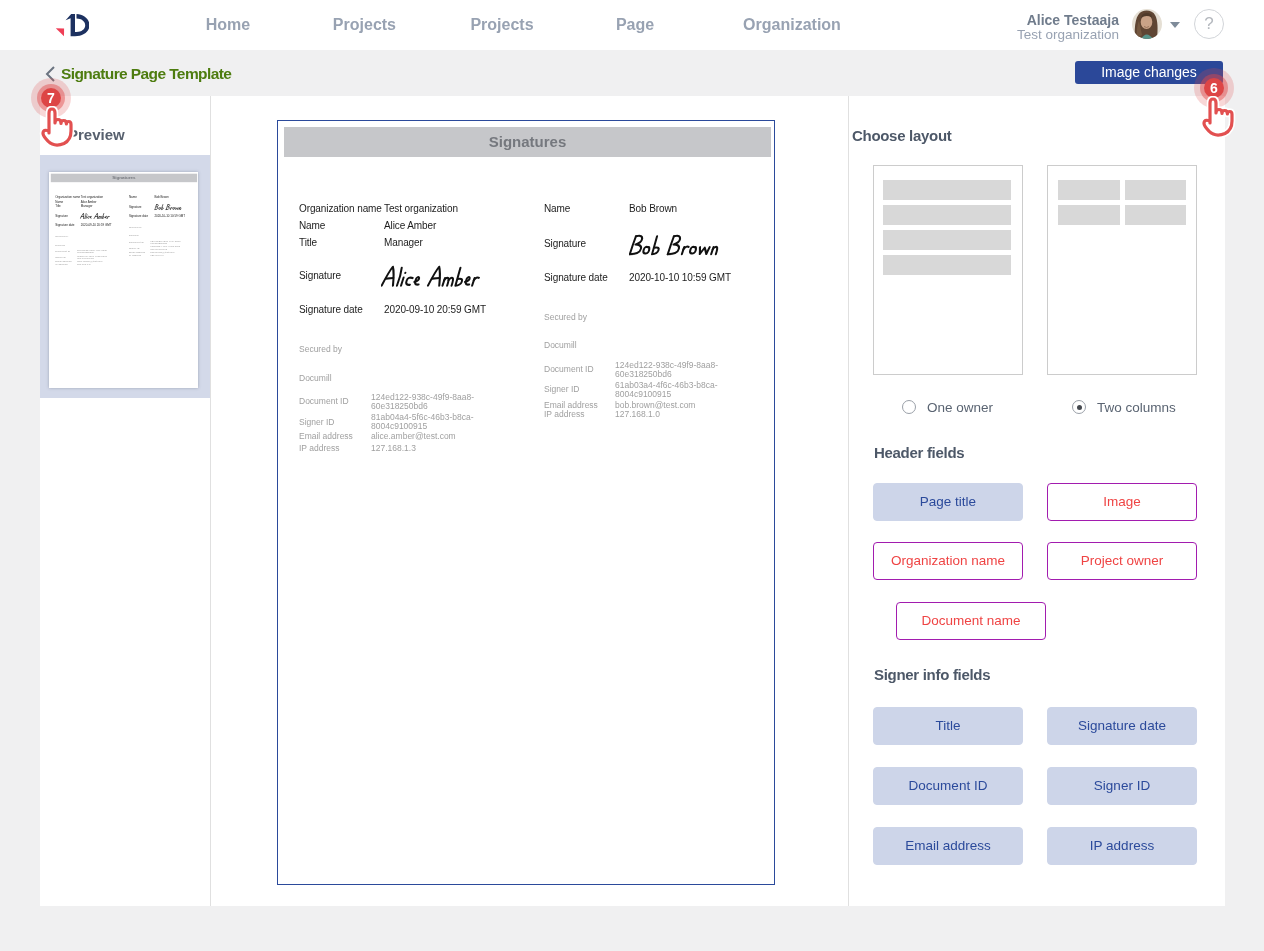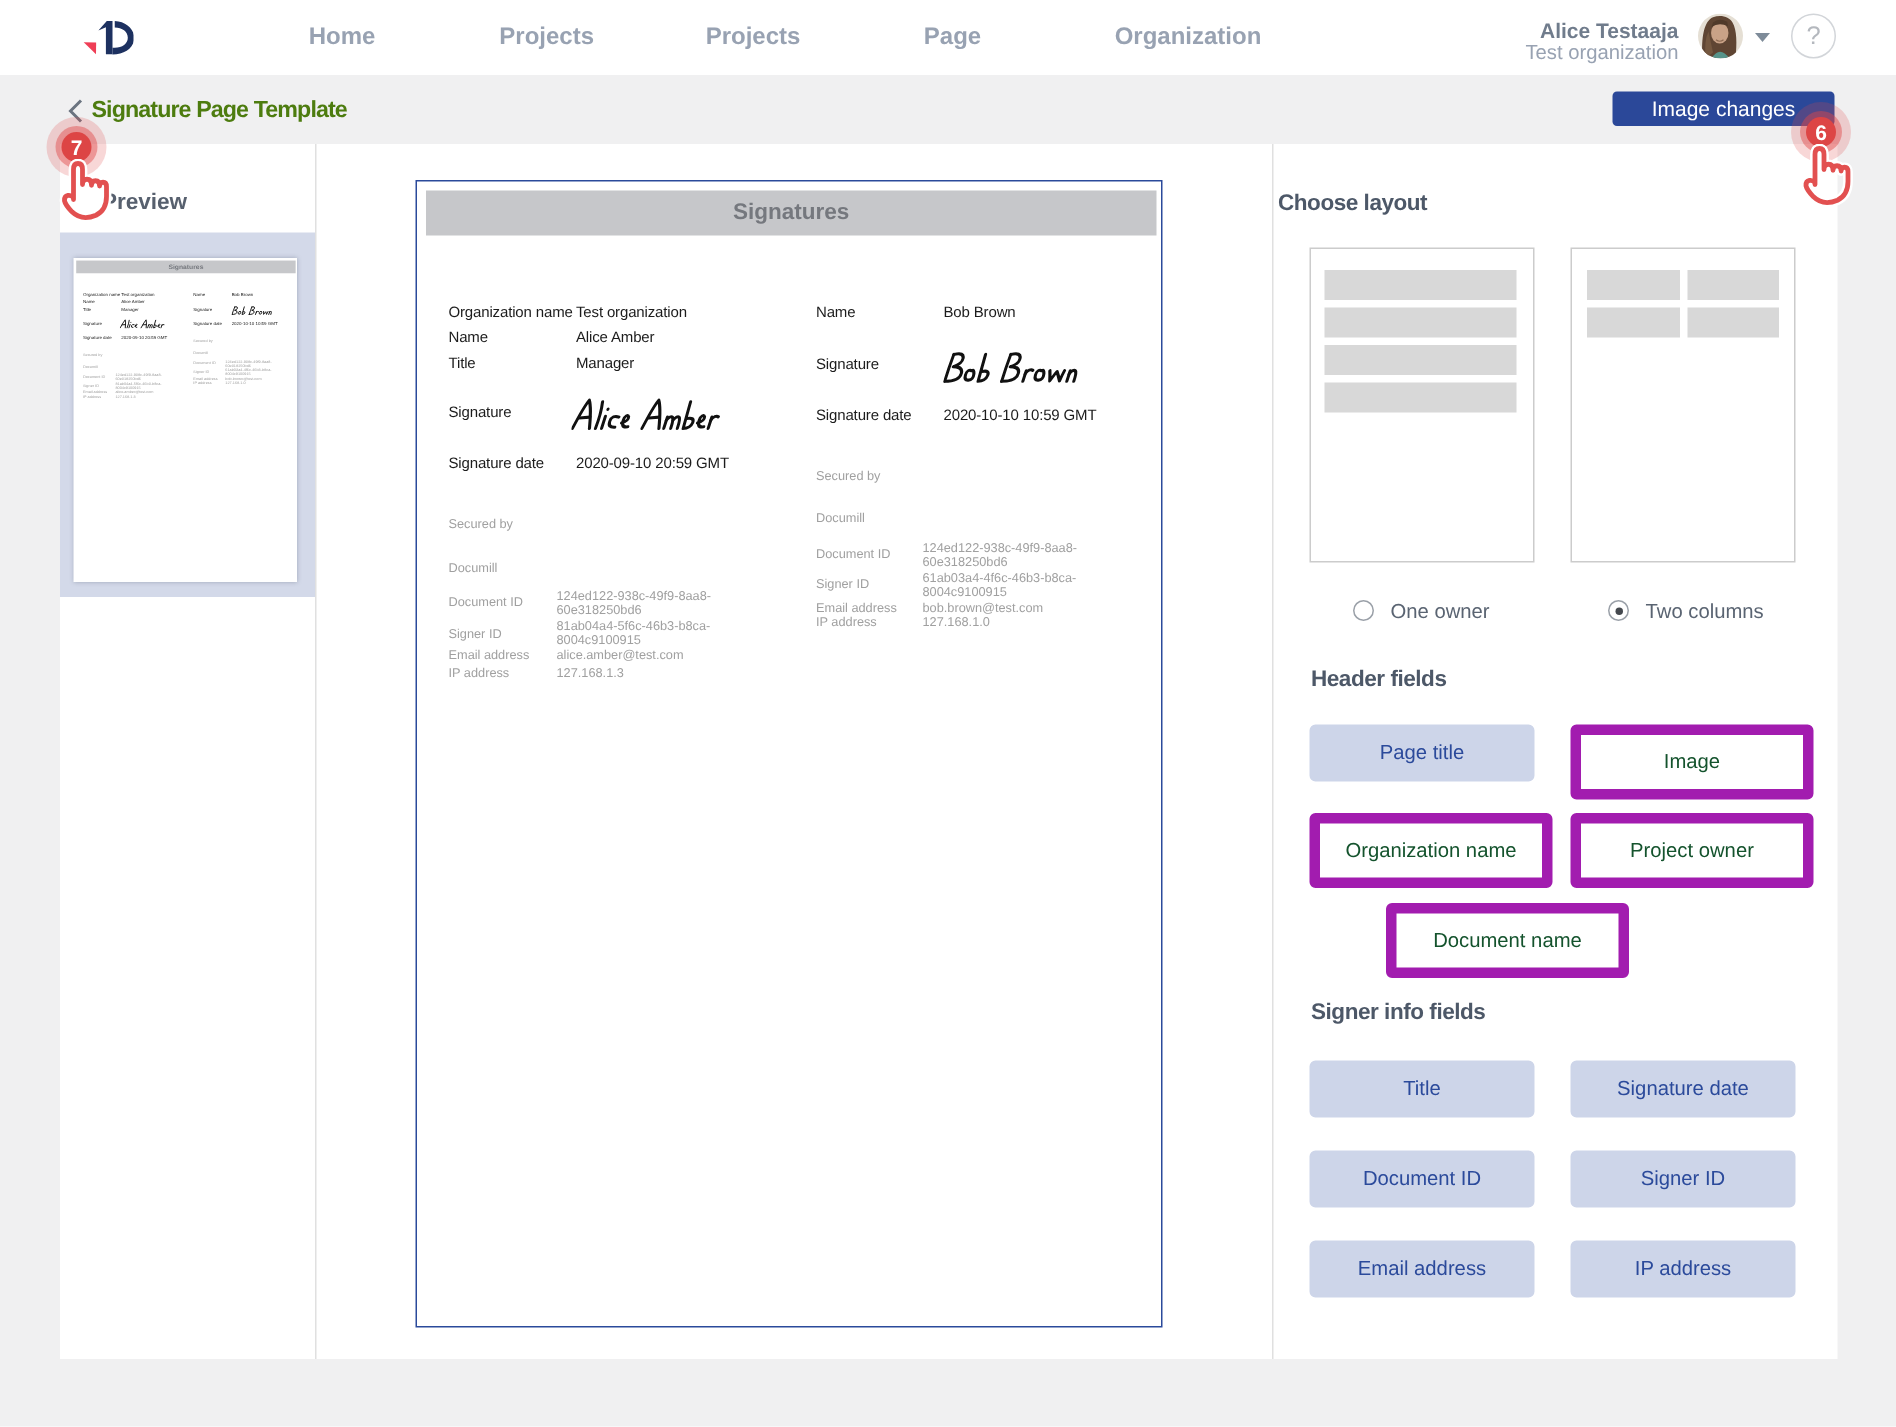--- a/index.html
+++ b/index.html
@@ -25,21 +25,21 @@
 #prevpanel{left:40px;top:155px;width:170px;height:243px;background:#d3d9e9;}
 #thumb{left:49px;top:172px;width:149px;height:216px;background:#fff;box-shadow:0 0 3px rgba(60,70,90,.35);}
 
 #page{left:277px;top:120px;width:496px;height:763px;background:#fff;border:1px solid #2b4a9b;}
 
 .h2{font-size:15px;font-weight:bold;color:#4d5868;letter-spacing:-0.3px;}
 .laycard{top:165px;width:148px;height:208px;background:#fff;border:1px solid #ccc;}
 .laybar{position:absolute;background:#d8d8d8;height:20px;}
 .radio{top:400px;width:12px;height:12px;border:1px solid #9aa0a8;border-radius:50%;background:#fff;}
 .radiolab{top:400px;font-size:13.5px;color:#5a6472;}
-.btn{width:148px;height:36px;border:7px solid #a21caf;border-radius:4px;background:#fff;color:#14532d;font-size:13.5px;text-align:center;line-height:36px;}
+.btn{width:148px;height:36px;border:1px solid #a21caf;border-radius:4px;background:#fff;color:#ef4444;font-size:13.5px;text-align:center;line-height:36px;}
 .btn.sel{background:#cdd5e9;border:1px solid #cdd5e9;color:#2b4a9b;}
 
 .doc{position:absolute;left:0;top:0;width:496px;height:764px;}
 .doc div{position:absolute;line-height:1;}
 .sigbar{left:6px;top:6px;width:487px;height:30px;background:#c6c7ca;text-align:center;font-size:15px;font-weight:bold;color:#75787e;line-height:30px!important;}
 .dl,.dv{font-size:10px;letter-spacing:-0.1px;color:#1c1c1c;white-space:nowrap;}
 .gl,.gv{font-size:8.5px;color:#a0a0a0;white-space:nowrap;}
 .gv div{position:static!important;line-height:9px!important;}
 </style>
 </head>
@@ -275,21 +275,21 @@
 <div class="abs radiolab" style="left:927px;">One owner</div>
 <div class="abs radio" style="left:1072px;"></div>
 <div class="abs" style="left:1076.5px;top:404.5px;width:5px;height:5px;border-radius:50%;background:#44484e;"></div>
 <div class="abs radiolab" style="left:1097px;">Two columns</div>
 
 <div class="abs h2" style="left:874px;top:444px;">Header fields</div>
 <div class="abs btn sel" style="left:873px;top:483px;">Page title</div>
 <div class="abs btn" style="left:1047px;top:483px;">Image</div>
 <div class="abs btn" style="left:873px;top:542px;">Organization name</div>
 <div class="abs btn" style="left:1047px;top:542px;">Project owner</div>
-<div class="abs btn" style="left:924px;top:602px;text-align:center;">Document name</div>
+<div class="abs btn" style="left:896px;top:602px;text-align:center;">Document name</div>
 <div class="abs h2" style="left:874px;top:666px;">Signer info fields</div>
 <div class="abs btn sel" style="left:873px;top:707px;">Title</div>
 <div class="abs btn sel" style="left:1047px;top:707px;">Signature date</div>
 <div class="abs btn sel" style="left:873px;top:767px;">Document ID</div>
 <div class="abs btn sel" style="left:1047px;top:767px;">Signer ID</div>
 <div class="abs btn sel" style="left:873px;top:827px;">Email address</div>
 <div class="abs btn sel" style="left:1047px;top:827px;">IP address</div>
 
 <svg class="abs" style="left:29px;top:76px;" width="44" height="44" viewBox="0 0 44 44">
 <circle cx="22" cy="22" r="20" fill="rgba(223,72,72,0.22)"></circle>

